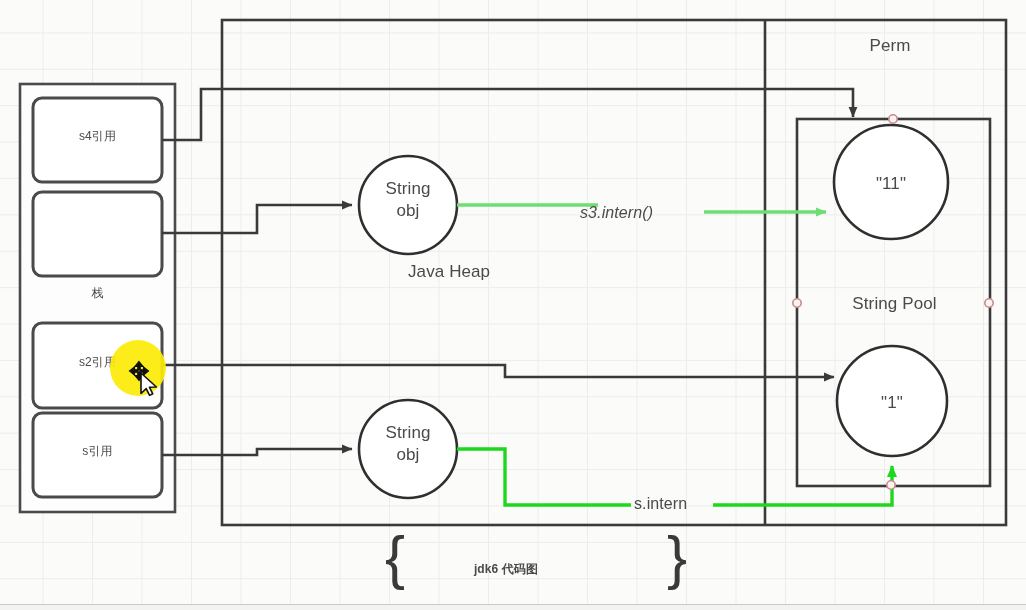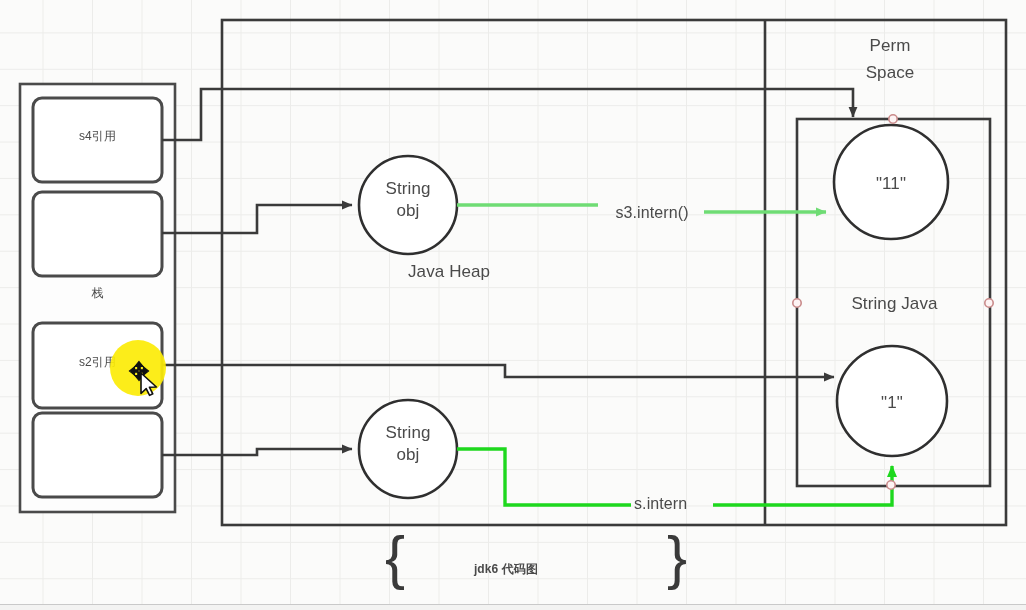--- a/index.html
+++ b/index.html
@@ -153,40 +153,40 @@
     <g>
       <circle cx="989" cy="303" r="4.2" fill="#fdf3f3" stroke="#c98a8a" stroke-width="1.6"></circle>
     </g>
     <g>
       <circle cx="891" cy="485" r="4.2" fill="#fdf3f3" stroke="#c98a8a" stroke-width="1.6"></circle>
     </g>
   </svg>
 
   <div class="lbl cjk" style="left:33px; top:129px; width:129px;">s4引用</div>
   <div class="lbl cjk" style="left:33px; top:355px; width:129px;">s2引用</div>
+  <div class="lbl cjk" style="left:33px; top:444px; width:129px;">s引用</div>
 
   <div class="lbl cjk" style="left:33px; top:286px; width:129px;">栈</div>
 
   <div class="lbl" style="left:359px; top:178px; width:98px;">String</div>
   <div class="lbl" style="left:359px; top:200px; width:98px;">obj</div>
 
   <div class="lbl" style="left:359px; top:422px; width:98px;">String</div>
   <div class="lbl" style="left:359px; top:444px; width:98px;">obj</div>
 
   <div class="lbl" style="left:820px; top:35px; width:140px;">Perm</div>
 
   <div class="lbl" style="left:408px; top:261px; width:170px; text-align:left;">Java Heap</div>
-  <div class="lbl" style="left:820px; top:62px; width:140px;">Space</div>
 
   <div class="lbl" style="left:841px; top:173px; width:100px;">"11"</div>
   <div class="lbl" style="left:842px; top:392px; width:100px;">"1"</div>
 
-  <div class="lbl" style="left:812px; top:293px; width:165px;">String Java</div>
-
-  <div class="lbl small" style="left:600px; top:203px; width:104px; text-align:center;">s3.intern()</div>
+  <div class="lbl" style="left:812px; top:293px; width:165px;">String Pool</div>
+
+  <div class="lbl small" style="left:580px; top:203px; width:104px; text-align:left;font-style:italic;">s3.intern()</div>
 
   <div class="lbl small" style="left:634px; top:494px; width:82px; text-align:left;">s.intern</div>
 
   <div class="lbl brace" style="left:378px; top:528px; width:34px;">{</div>
   <div class="lbl cjk" style="left:416px; top:562px; width:180px;font-weight:bold;">jdk6 代码图</div>
   <div class="lbl brace" style="left:660px; top:528px; width:34px;">}</div>
 
   <div class="cursor-halo" style="left:110px; top:340px;"></div>
 
   <div class="cursor-wrap" style="left:128px; top:360px;">

